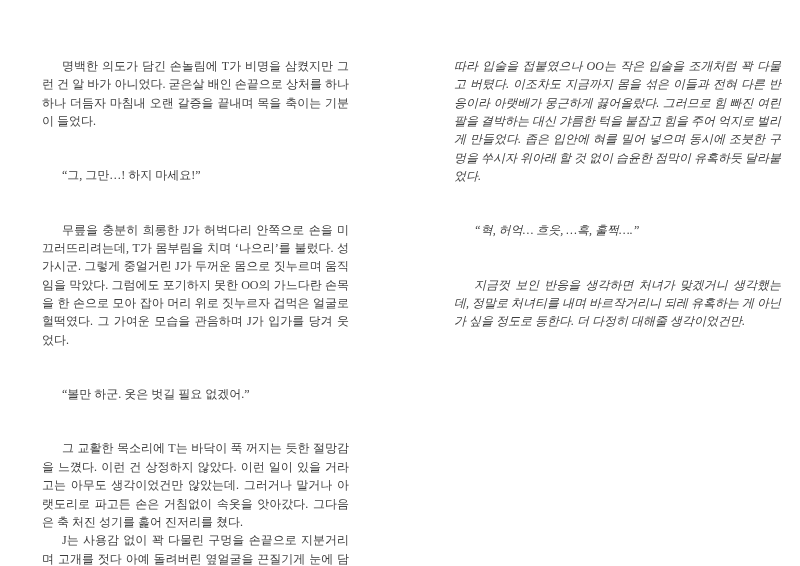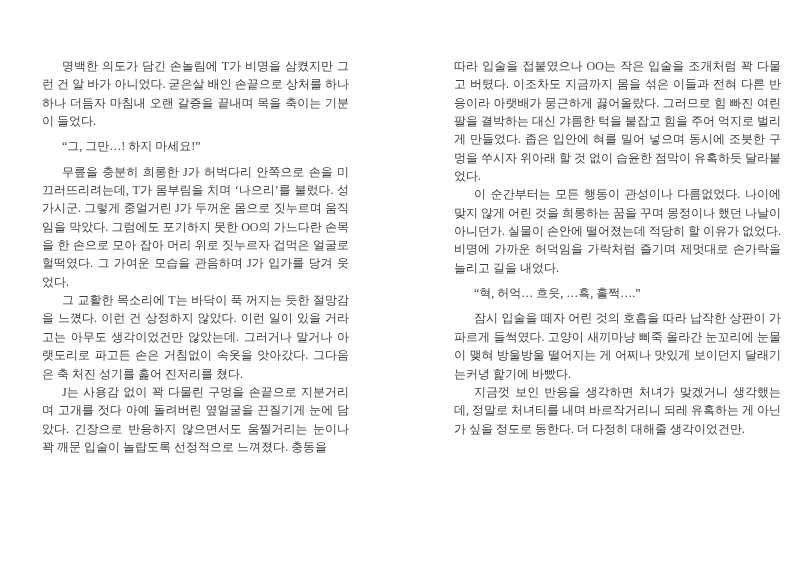--- a/index.html
+++ b/index.html
@@ -24,39 +24,38 @@
     width: 400px;
     height: 566px;
     color: #3d3d3d;
     font-size: 12px;
     line-height: 18.35px;
     text-align: justify;
     word-break: break-all;
     overflow: hidden;
   }
   .page.left  { padding: 57px 51px 12px 42px; }
-  .page.right { padding: 57px 19px 0 54px; }
+  .page.right { padding: 57px 19px 0 54px; font-style: italic; }
   .page p {
     margin: 0;
     text-indent: 20px;
   }
   .page p.cont { text-indent: 0; }
-  .page p.dlg  { margin: 7px 0; }
+  .page p.dlg  { margin: 36px 0; }
 </style>
 </head>
 <body>
 
 <div class="spread">
   <section class="page left">
       <p class="para">명백한 의도가 담긴 손놀림에 T가 비명을 삼켰지만 그런 건 알 바가 아니었다. 굳은살 배인 손끝으로 상처를 하나하나 더듬자 마침내 오랜 갈증을 끝내며 목을 축이는 기분이 들었다.</p>
       <p class="dlg">“그, 그만…! 하지 마세요!”</p>
       <p class="para">무릎을 충분히 희롱한 J가 허벅다리 안쪽으로 손을 미끄러뜨리려는데, T가 몸부림을 치며 ‘나으리’를 불렀다. 성가시군. 그렇게 중얼거린 J가 두꺼운 몸으로 짓누르며 움직임을 막았다. 그럼에도 포기하지 못한 OO의 가느다란 손목을 한 손으로 모아 잡아 머리 위로 짓누르자 겁먹은 얼굴로 헐떡였다. 그 가여운 모습을 관음하며 J가 입가를 당겨 웃었다.</p>
+      <p class="dlg">“볼만 하군. 옷은 벗길 필요 없겠어.”</p>
       <p class="para">그 교활한 목소리에 T는 바닥이 푹 꺼지는 듯한 절망감을 느꼈다. 이런 건 상정하지 않았다. 이런 일이 있을 거라고는 아무도 생각이었건만 않았는데. 그러거나 말거나 아랫도리로 파고든 손은 거침없이 속옷을 앗아갔다. 그다음은 축 처진 성기를 훑어 진저리를 쳤다.</p>
       <p class="para">J는 사용감 없이 꽉 다물린 구멍을 손끝으로 지분거리며 고개를 젓다 아예 돌려버린 옆얼굴을 끈질기게 눈에 담았다. 긴장으로 반응하지 않으면서도 움찔거리는 눈이나 꽉 깨문 입술이 놀랍도록 선정적으로 느껴졌다. 충동을</p>
     </section>
   <section class="page right">
       <p class="para cont">따라 입술을 접붙였으나 OO는 작은 입술을 조개처럼 꽉 다물고 버텼다. 이조차도 지금까지 몸을 섞은 이들과 전혀 다른 반응이라 아랫배가 뭉근하게 끓어올랐다. 그러므로 힘 빠진 여린 팔을 결박하는 대신 갸름한 턱을 붙잡고 힘을 주어 억지로 벌리게 만들었다. 좁은 입안에 혀를 밀어 넣으며 동시에 조붓한 구멍을 쑤시자 위아래 할 것 없이 습윤한 점막이 유혹하듯 달라붙었다.</p>
-      <p class="para">이 순간부터는 모든 행동이 관성이나 다름없었다. 나이에 맞지 않게 어린 것을 희롱하는 꿈을 꾸며 몽정이나 했던 나날이 아니던가. 실물이 손안에 떨어졌는데 적당히 할 이유가 없었다. 비명에 가까운 허덕임을 가락처럼 즐기며 제멋대로 손가락을 늘리고 길을 내었다.</p>
       <p class="dlg">“혁, 허억… 흐읏, …흑, 훌쩍….”</p>
-      <p class="para">잠시 입술을 떼자 어린 것의 호흡을 따라 납작한 상판이 가파르게 들썩였다. 고양이 새끼마냥 삐죽 올라간 눈꼬리에 눈물이 맺혀 방울방울 떨어지는 게 어찌나 맛있게 보이던지 달래기는커녕 핥기에 바빴다.</p>
       <p class="para">지금껏 보인 반응을 생각하면 처녀가 맞겠거니 생각했는데, 정말로 처녀티를 내며 바르작거리니 되레 유혹하는 게 아닌가 싶을 정도로 동한다. 더 다정히 대해줄 생각이었건만.</p>
     </section>
 </div>
 
 </body></html>

